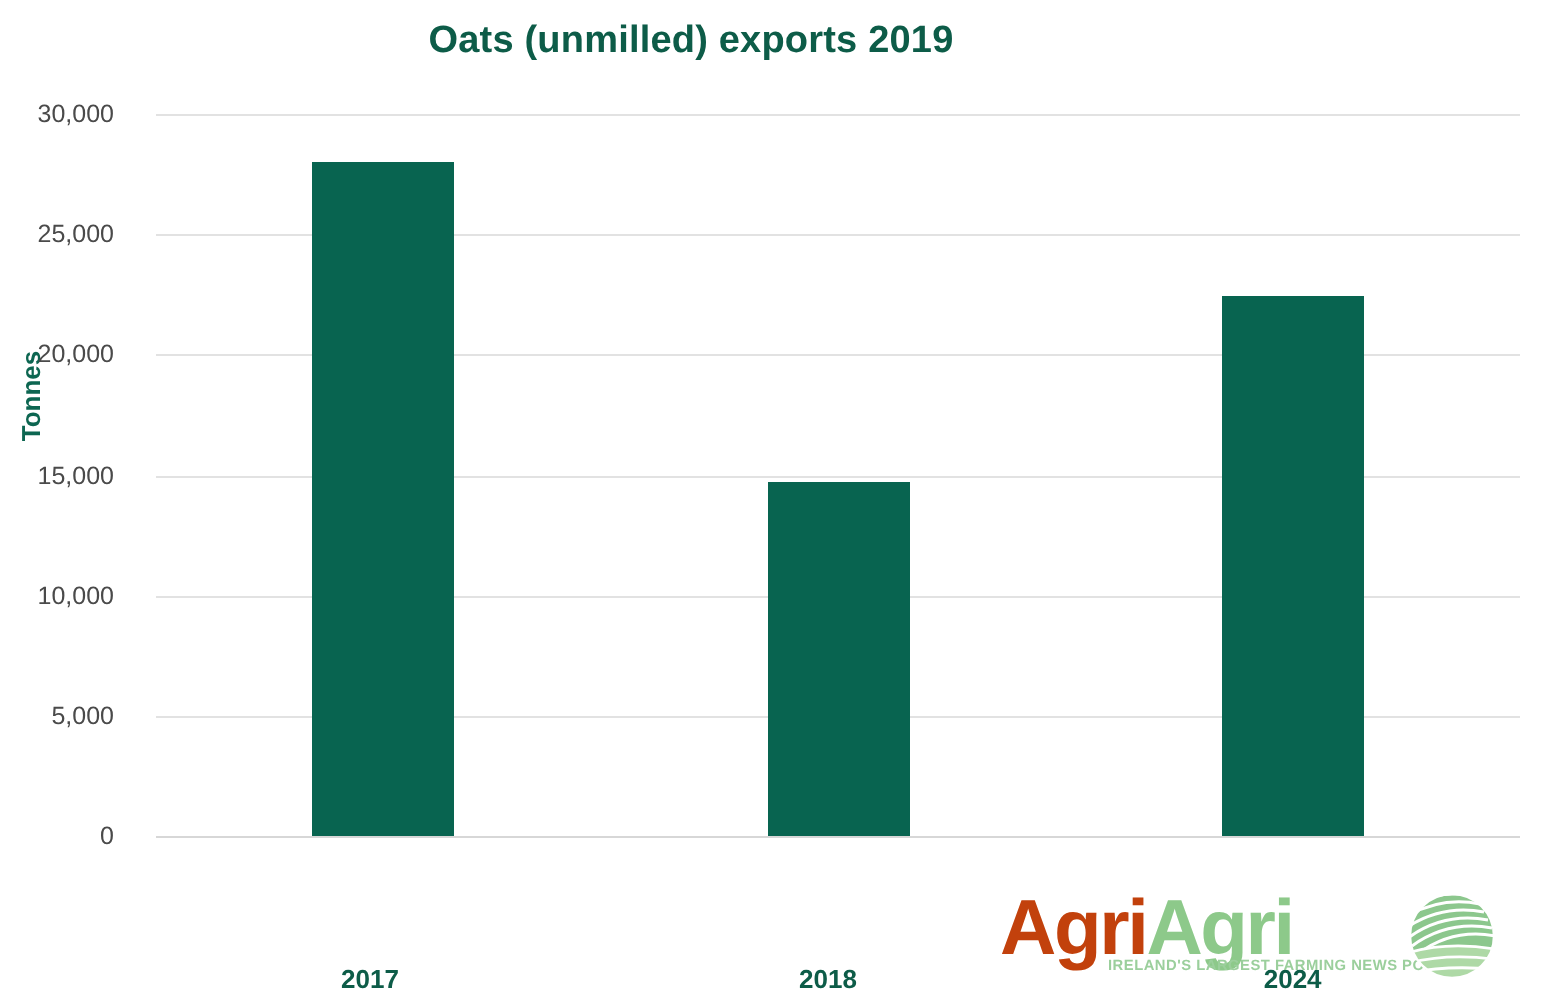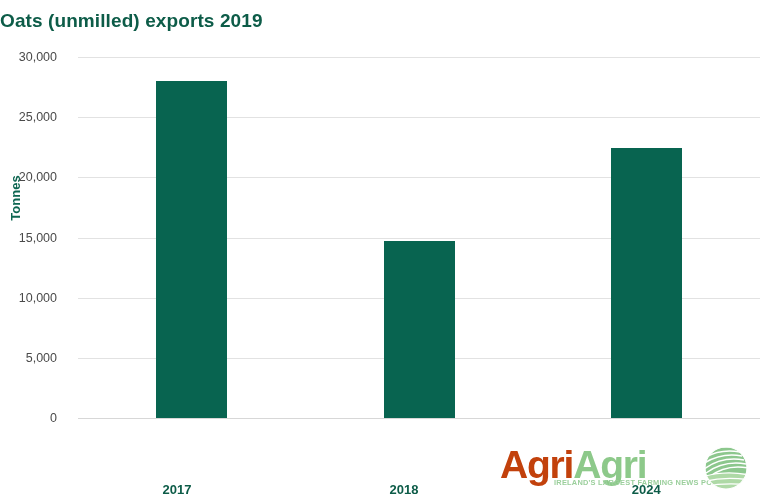--- a/index.html
+++ b/index.html
@@ -20,21 +20,21 @@
     inset: 0;
     background: #ffffff;
   }
 
   
   .chart-title {
     position: absolute;
     top: 10px;
     left: 0;
     width: 691px;
-    text-align: left;
+    text-align: center;
     font-size: 19px;
     font-weight: bold;
     color: #0d5c48;
     letter-spacing: 0.1px;
   }
 
   
   .y-axis-title {
     position: absolute;
     left: 8px;
@@ -152,23 +152,23 @@
       <div class="y-tick-label" style="top: 240.667px;">10,000</div>
       <div class="gridline" style="top: 180.5px;"></div>
       <div class="y-tick-label" style="top: 180.5px;">15,000</div>
       <div class="gridline" style="top: 120.333px;"></div>
       <div class="y-tick-label" style="top: 120.333px;">20,000</div>
       <div class="gridline" style="top: 60.1667px;"></div>
       <div class="y-tick-label" style="top: 60.1667px;">25,000</div>
       <div class="gridline" style="top: 0px;"></div>
       <div class="y-tick-label" style="top: 0px;">30,000</div>
       <div class="bar" title="2017: 28,000" style="left: 78.1667px; width: 71px; height: 336.933px; background: rgb(8, 100, 80);"></div>
-      <div class="x-tick-label" style="left: 59px; width: 80px;">2017</div>
+      <div class="x-tick-label" style="left: 67px; width: 80px;">2017</div>
       <div class="bar" title="2018: 14,700" style="left: 305.5px; width: 71px; height: 176.89px; background: rgb(8, 100, 80);"></div>
-      <div class="x-tick-label" style="left: 286px; width: 80px;">2018</div>
+      <div class="x-tick-label" style="left: 296px; width: 80px;">2018</div>
       <div class="bar" title="2019: 22,400" style="left: 532.833px; width: 71px; height: 269.547px; background: rgb(8, 100, 80);"></div>
       <div class="x-tick-label" style="left: 528.333px; width: 80px;">2024</div>
     </div>
 
   <div class="logo">
     <div class="logo-wordmark">
       <span class="logo-agri">Agri</span><span class="logo-land">Agri</span>
     </div>
     <div class="logo-tagline">IRELAND'S LARGEST FARMING NEWS PORTAL</div>
     <svg class="logo-emblem" viewBox="0 0 44 44">

